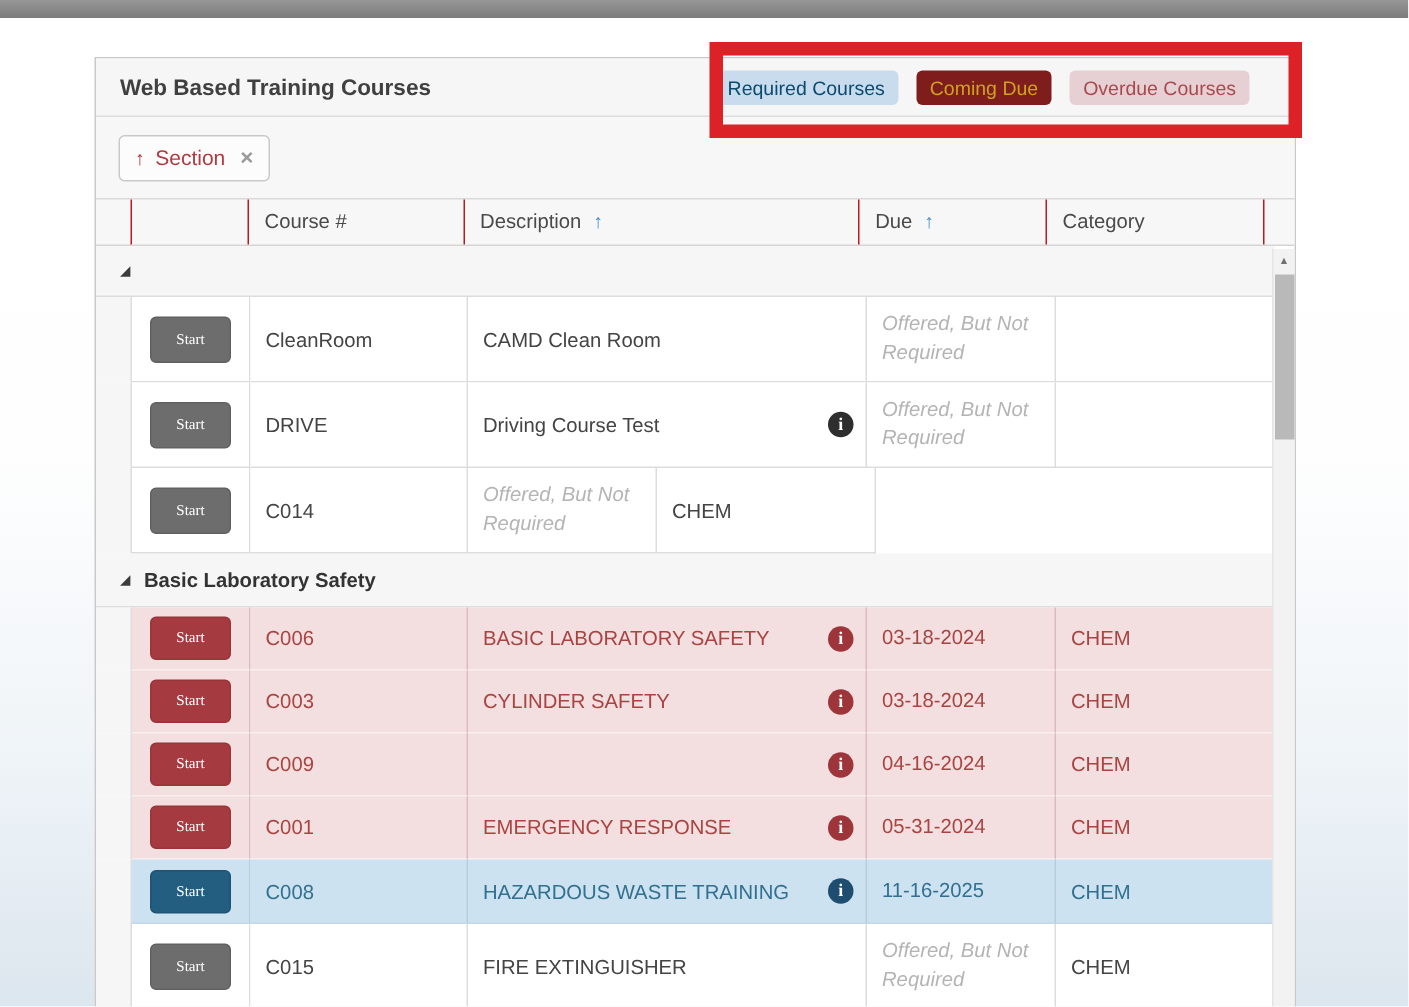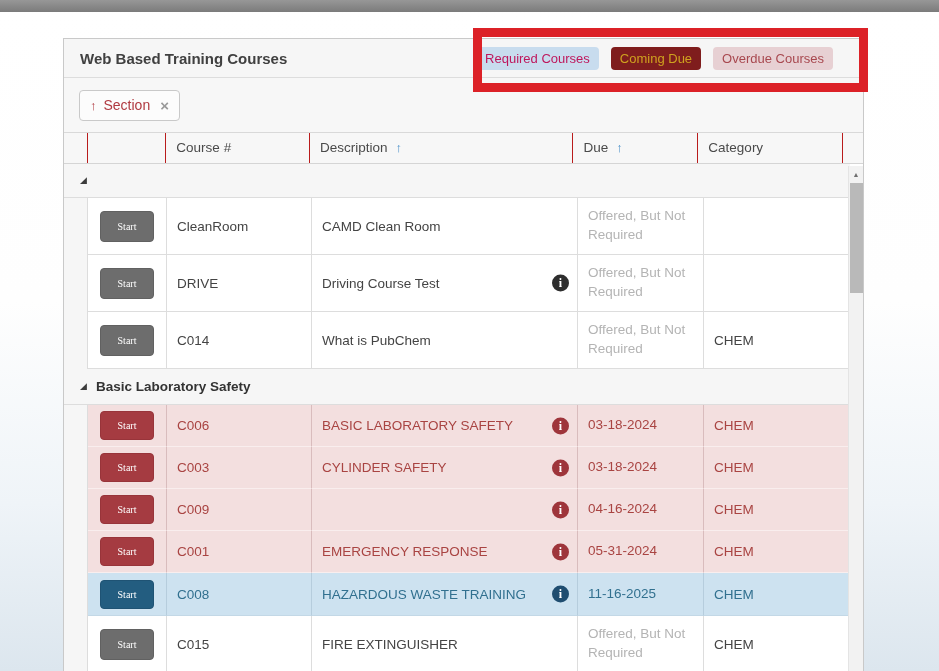--- a/index.html
+++ b/index.html
@@ -14,21 +14,21 @@
 
   .panel { position:absolute; left:63px; top:38px; width:801px; height:660px;
            background:#ffffff; border:1px solid #c9c9c9; }
 
   .panel-heading { height:39px; background:#f6f6f6; border-bottom:1px solid #dddddd;
                    display:flex; align-items:center; padding:0 16px; }
   .panel-title { font-size:15px; font-weight:bold; color:#404040; }
 
   .legend { margin-left:auto; margin-right:14px; display:flex; gap:12px; }
   .badge { font-size:13px; padding:4px 9px; border-radius:4px; white-space:nowrap; }
-  .badge.required  { background:#c8dcee; color:#be185d; }
+  .badge.required  { background:#c8dcee; color:#0c4a6e; }
   .badge.coming    { background:#7f1d1d; color:#cfa21f; }
   .badge.overdue   { background:#e7d0d3; color:#a8484f; }
 
   .toolbar { height:54px; background:#f7f7f7; display:flex; align-items:center; padding:0 15px; }
   .chip { display:inline-flex; align-items:center; gap:7px; padding:6px 10px;
           background:#fcfcfc; border:1px solid #c9c9c9; border-radius:4px;
           font-size:14px; color:#b03a41; cursor:default; }
   .chip .sort-dir { color:#b03a41; font-size:13px; }
   .chip .chip-x { color:#9a9a9a; font-size:15px; font-weight:bold; margin-left:3px; }
 
@@ -60,21 +60,21 @@
   .c.action { width:79px; justify-content:center; padding:0; }
   .c.course { width:145px; }
   .c.desc   { width:266px; position:relative; padding-right:32px; }
   .c.due    { width:126px; line-height:1.4; }
   .c.cat    { width:146px; }
 
   .btn { min-width:44px; height:31px; border-radius:4px; background:#6d6d6d; color:#ffffff;
          border:1px solid #616161; font-family:Liberation Serif, serif; font-size:10px;
          display:flex; align-items:center; justify-content:center; padding:0 17px; cursor:pointer; }
 
-  .due-nr { color:#b4b4b4; }
+  .due-nr { font-style:italic; color:#b4b4b4; }
 
   .info { position:absolute; right:8px; top:50%; transform:translateY(-50%);
           width:17px; height:17px; border-radius:50%; background:#2e2e2e; color:#ffffff;
           font-family:"Liberation Serif",serif; font-weight:bold; font-size:12px;
           display:flex; align-items:center; justify-content:center; cursor:pointer; }
 
   .row.overdue .c { background:#f3dfdf; color:#a94442;
                     border-right-color:#d9bcbd; border-bottom-color:#f9eeee; }
   .row.overdue .c.indent { background:#f6f6f6; border-right-color:#dddddd; }
   .row.overdue .btn { background:#a53b41; border-color:#98343a; height:29px; }
@@ -163,23 +163,20 @@
             <span class="due-nr">Offered, But Not Required</span>
           </div>
           <div class="c cat"></div>
         </div>
         <div class="row normal tall">
           <div class="c indent"></div>
           <div class="c action">
             <button class="btn">Start</button>
           </div>
           <div class="c course">C014</div>
-          <div class="c desc">
-            <span>What is PubChem</span>
-          </div>
           <div class="c due">
             <span class="due-nr">Offered, But Not Required</span>
           </div>
           <div class="c cat">CHEM</div>
         </div>
         <div class="group-row labeled">
           <span class="tri">◢</span>
           <span class="group-label">Basic Laboratory Safety</span>
         </div>
         <div class="row overdue">

